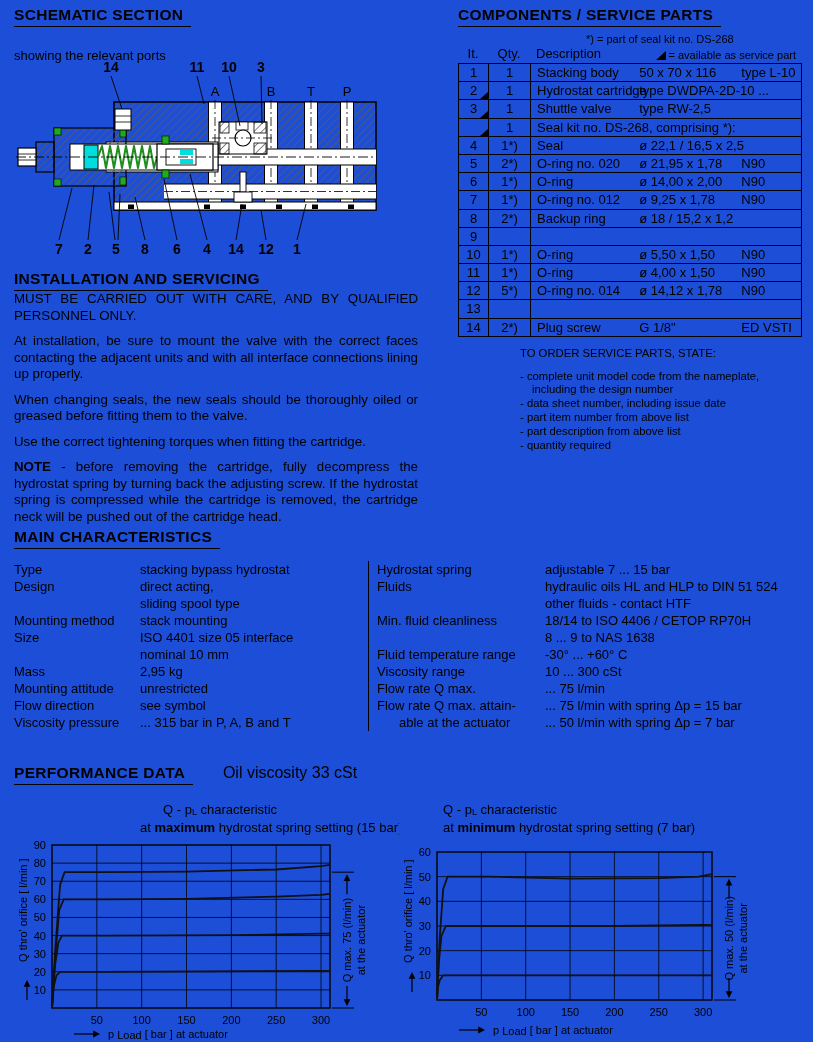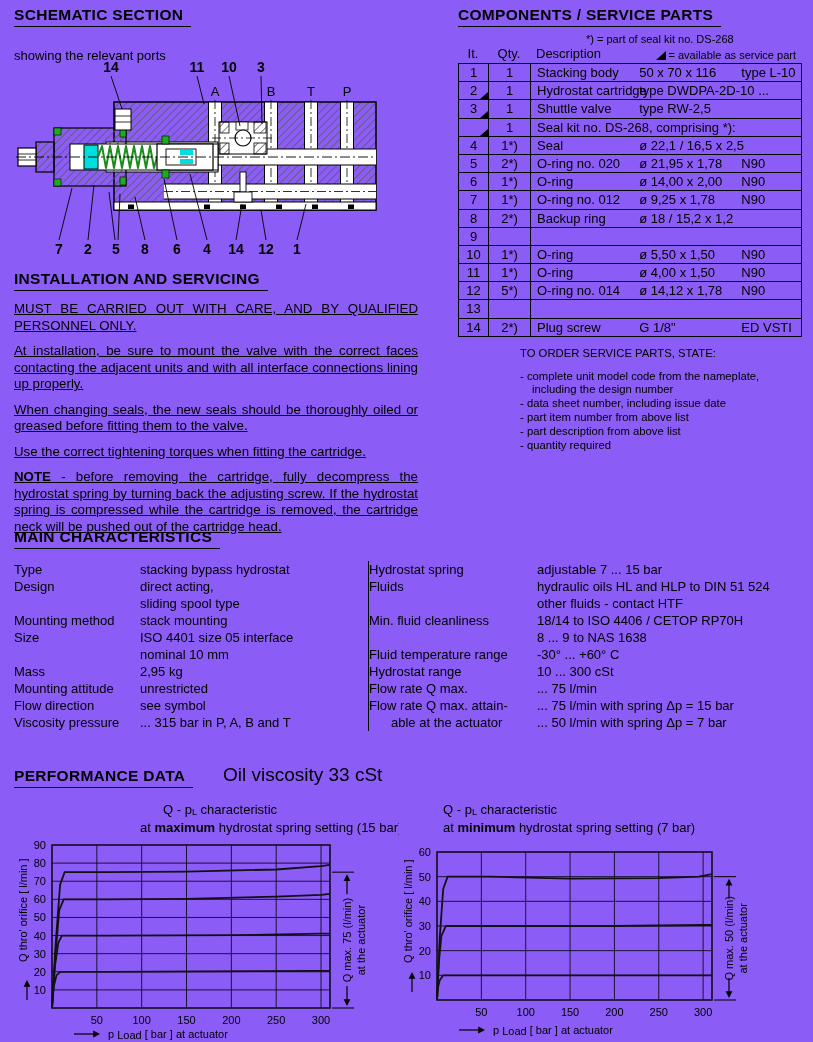--- a/index.html
+++ b/index.html
@@ -1,16 +1,16 @@
 <!DOCTYPE html>
 <html><head>
 <meta charset="utf-8">
 <style>
   html,body{margin:0;padding:0;background:#fff;}
-  .page{position:relative;width:813px;height:1042px;background:#8b5cf6;color:#000;
+  .page{position:relative;width:813px;height:1042px;background:#1d4ed8;color:#000;
         font-family:"Liberation Sans",sans-serif;font-size:13px;overflow:hidden;}
   .h1{font-weight:bold;font-size:15.5px;letter-spacing:.3px;border-bottom:1.3px solid #000;
       display:inline-block;padding:0 8px 2px 0;}
   .abs{position:absolute;}
   
   .para{width:404px;text-align:justify;line-height:16.5px;margin:0 0 9px 0;font-size:13.3px;}
   
   .legend1{font-size:11px;margin:6px 0 1px 128px;white-space:nowrap;}
   .phead{display:grid;grid-template-columns:30px 42px 1fr;font-size:13px;margin-bottom:2px;}
   .phead .hd-desc{display:flex;align-items:flex-end;padding-left:6px;}
@@ -26,28 +26,28 @@
   .cdesc span{overflow:visible;}
   
   .order{margin:10px 0 0 62px;font-size:11.3px;line-height:13.8px;}
   .order-title{margin-bottom:9px;}
   .order ul{list-style:none;margin:0;padding:0;}
   .order li{padding-left:12px;text-indent:-12px;white-space:pre-line;}
   .order li::before{content:"-  ";}
   
   .char-cols{display:flex;margin-top:12px;}
   .ccol-left{width:354px;}
-  .ccol-right{border-left:1px solid #000;padding-left:0;flex:1;}
+  .ccol-right{border-left:1px solid #000;padding-left:8px;flex:1;}
   .srow{display:flex;line-height:17px;font-size:13px;}
   .slabel{flex-shrink:0;}
   .ccol-left .slabel{width:126px;}
   .ccol-right .slabel{width:168px;}
   .slabel div + div{padding-left:22px;}
   
-  .perf-sub{margin-left:26px;font-size:19px;font-weight:normal;}
+  .perf-sub{margin-left:26px;font-size:16px;font-weight:normal;}
   
   .tick{font:11px "Liberation Sans",sans-serif;}
   .ctitle{font:13px "Liberation Sans",sans-serif;}
   .ctitle .small{font-size:9px;}
   .b{font-weight:bold;}
   .alabel{font:11px "Liberation Sans",sans-serif;}
   .schem-num{font:bold 14px "Liberation Sans",sans-serif;text-anchor:middle;}
   .schem-port{font:13px "Liberation Sans",sans-serif;text-anchor:middle;}
 </style>
 </head>
@@ -184,21 +184,21 @@
     <text class="schem-num" x="131" y="202">8</text>
     <text class="schem-num" x="163" y="202">6</text>
     <text class="schem-num" x="193" y="202">4</text>
     <text class="schem-num" x="222" y="202">14</text>
     <text class="schem-num" x="252" y="202">12</text>
     <text class="schem-num" x="283" y="202">1</text>
   </svg>
 
   <div class="abs" style="left:14px;top:270px;width:406px;">
     <div class="h1">INSTALLATION AND SERVICING</div>
-    <div style="margin-top:10px;text-decoration:underline;">
+    <div style="">
       <p class="para">MUST BE CARRIED OUT WITH CARE, AND BY QUALIFIED PERSONNEL ONLY.</p>
       <p class="para">At installation, be sure to mount the valve with the correct faces contacting the adjacent units and with all interface connections lining up properly.</p>
       <p class="para">When changing seals, the new seals should be thoroughly oiled or greased before fitting them to the valve.</p>
       <p class="para">Use the correct tightening torques when fitting the cartridge.</p>
       <p class="para"><b>NOTE</b><span> - before removing the cartridge, fully decompress the hydrostat spring by turning back the adjusting screw.  If the hydrostat spring is compressed while the cartridge is removed, the cartridge neck will be pushed out of the cartridge head.</span></p>
     </div>
   </div>
 
   <div class="abs" style="left:458px;top:6px;width:344px;">
     <div class="h1">COMPONENTS / SERVICE PARTS</div>
@@ -469,21 +469,21 @@
           <div class="srow">
             <div class="slabel">
               <div>Fluid temperature range</div>
             </div>
             <div class="svalue">
               <div>-30° ... +60° C</div>
             </div>
           </div>
           <div class="srow">
             <div class="slabel">
-              <div>Hydrostat range</div>
+              <div>Viscosity range</div>
             </div>
             <div class="svalue">
               <div>10 ... 300 cSt</div>
             </div>
           </div>
           <div class="srow">
             <div class="slabel">
               <div>Flow rate Q max.</div>
             </div>
             <div class="svalue">

